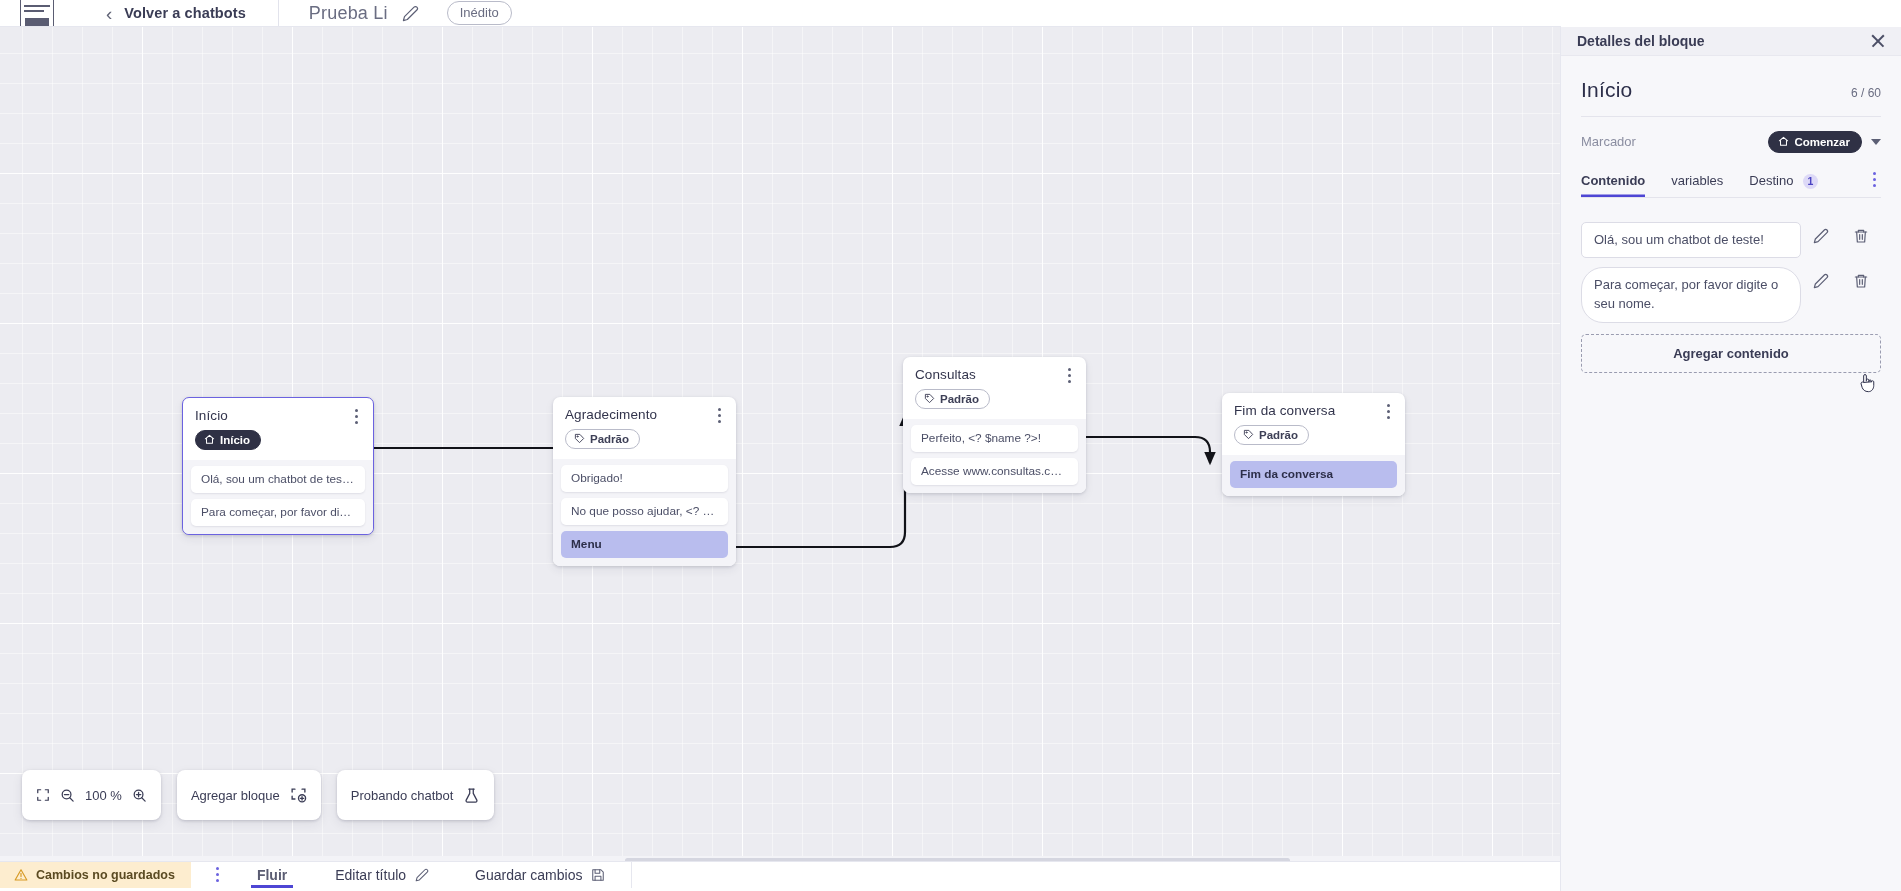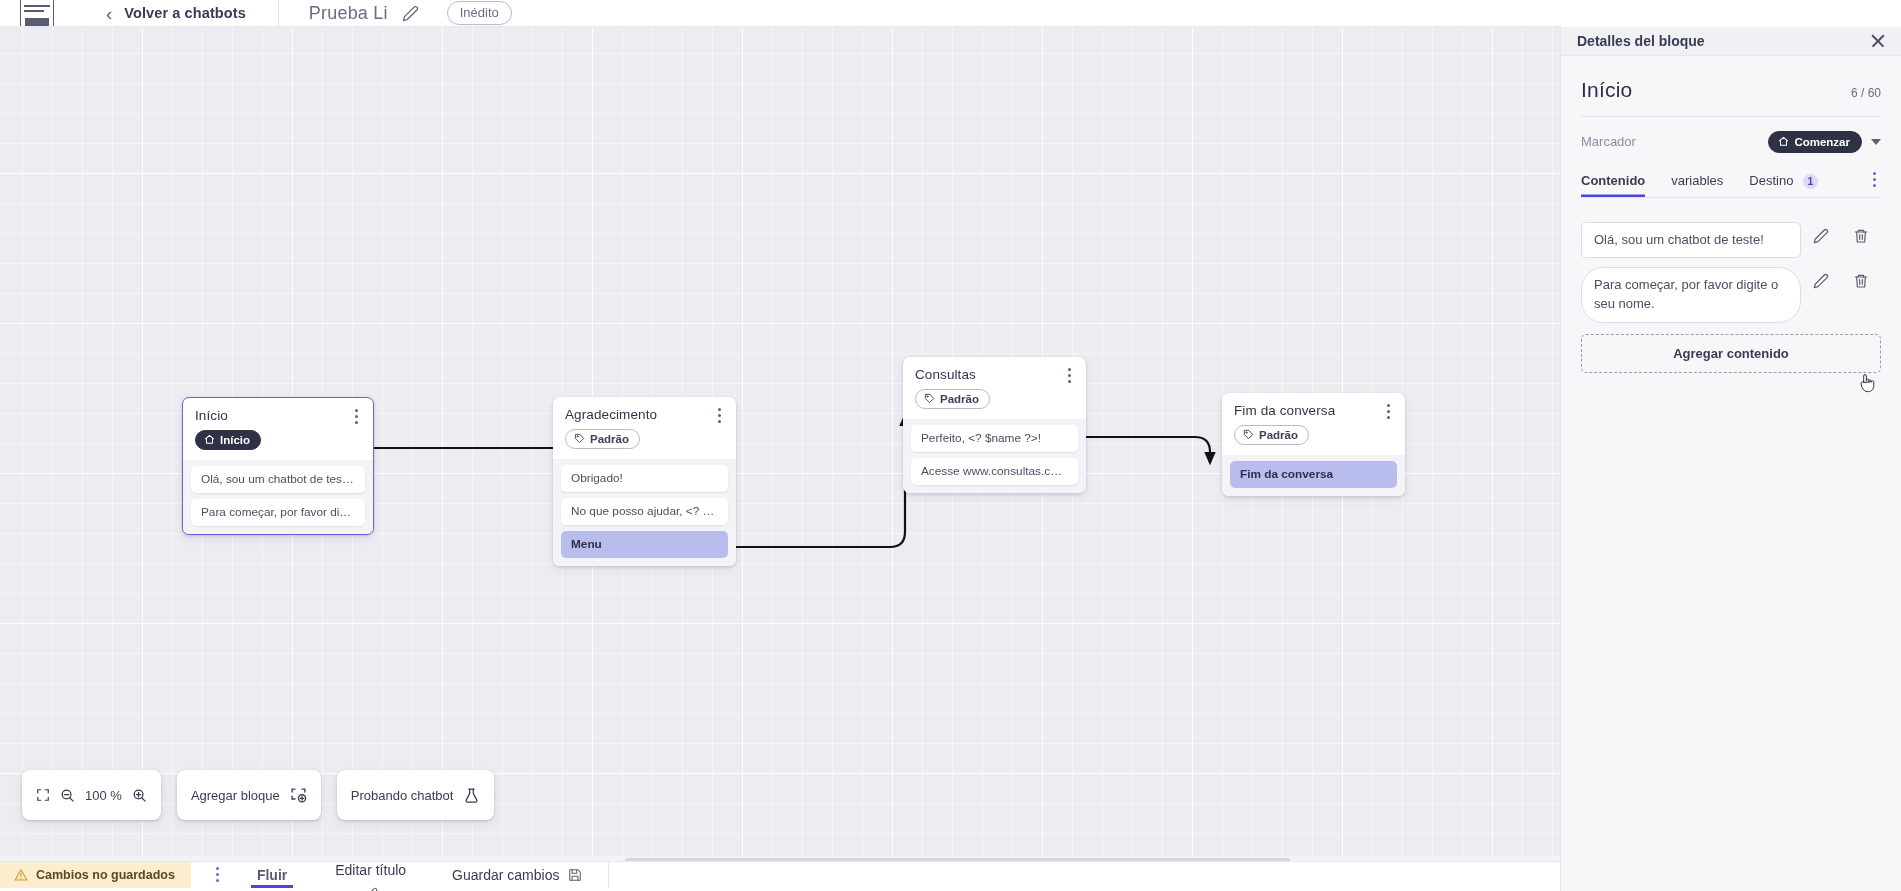--- a/index.html
+++ b/index.html
@@ -377,21 +377,21 @@
       <span>Cambios no guardados</span>
     </div>
     <div class="sb-kebab">
         <i></i>
         <i></i>
         <i></i>
       </div>
     <div class="sb-item tabact" style="margin-left:26px;">
       <span>Fluir</span>
     </div>
-    <div class="sb-item" style="margin-left:42px;flex-direction:column;">
+    <div class="sb-item" style="margin-left:42px;">
       <span>Editar título</span>
       <span style="display:inline-flex;">
         <svg width="14" height="14" viewBox="0 0 24 24" fill="none" stroke="#5c5f75" stroke-width="1.8" stroke-linecap="round" stroke-linejoin="round">
             <path d="M17 3a2.8 2.8 0 1 1 4 4L7.5 20.5 2 22l1.5-5.5z"></path>
           </svg>
       </span>
     </div>
     <div class="sb-item" style="margin-left:46px;">
       <span>Guardar cambios</span>
       <span style="display:inline-flex;">

